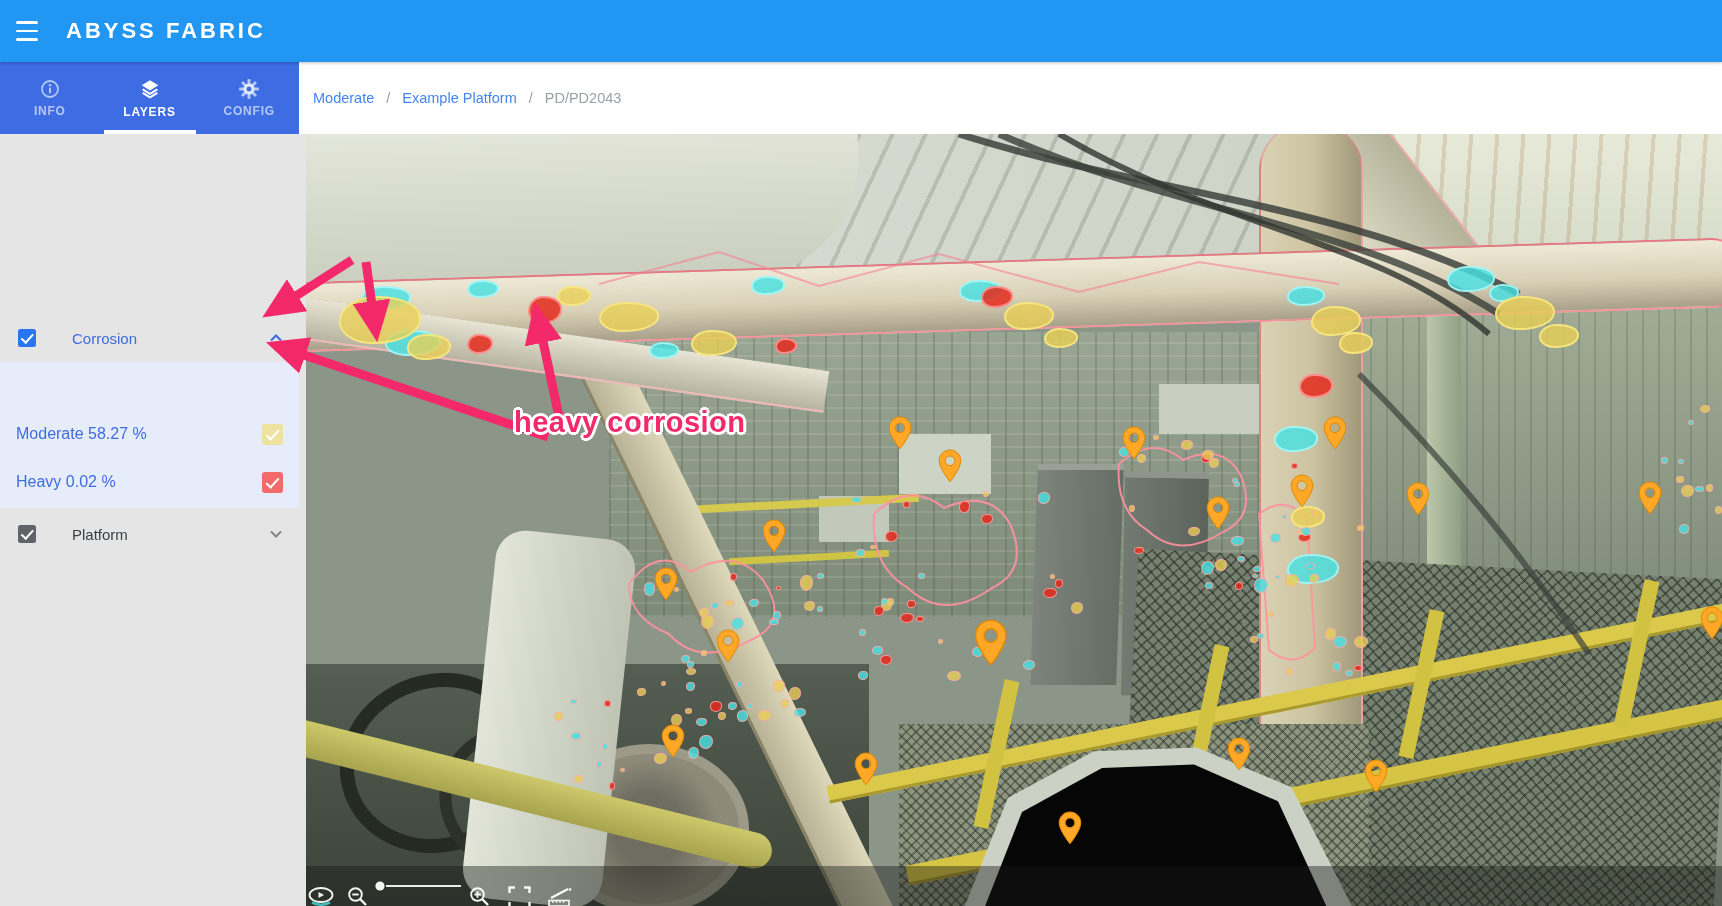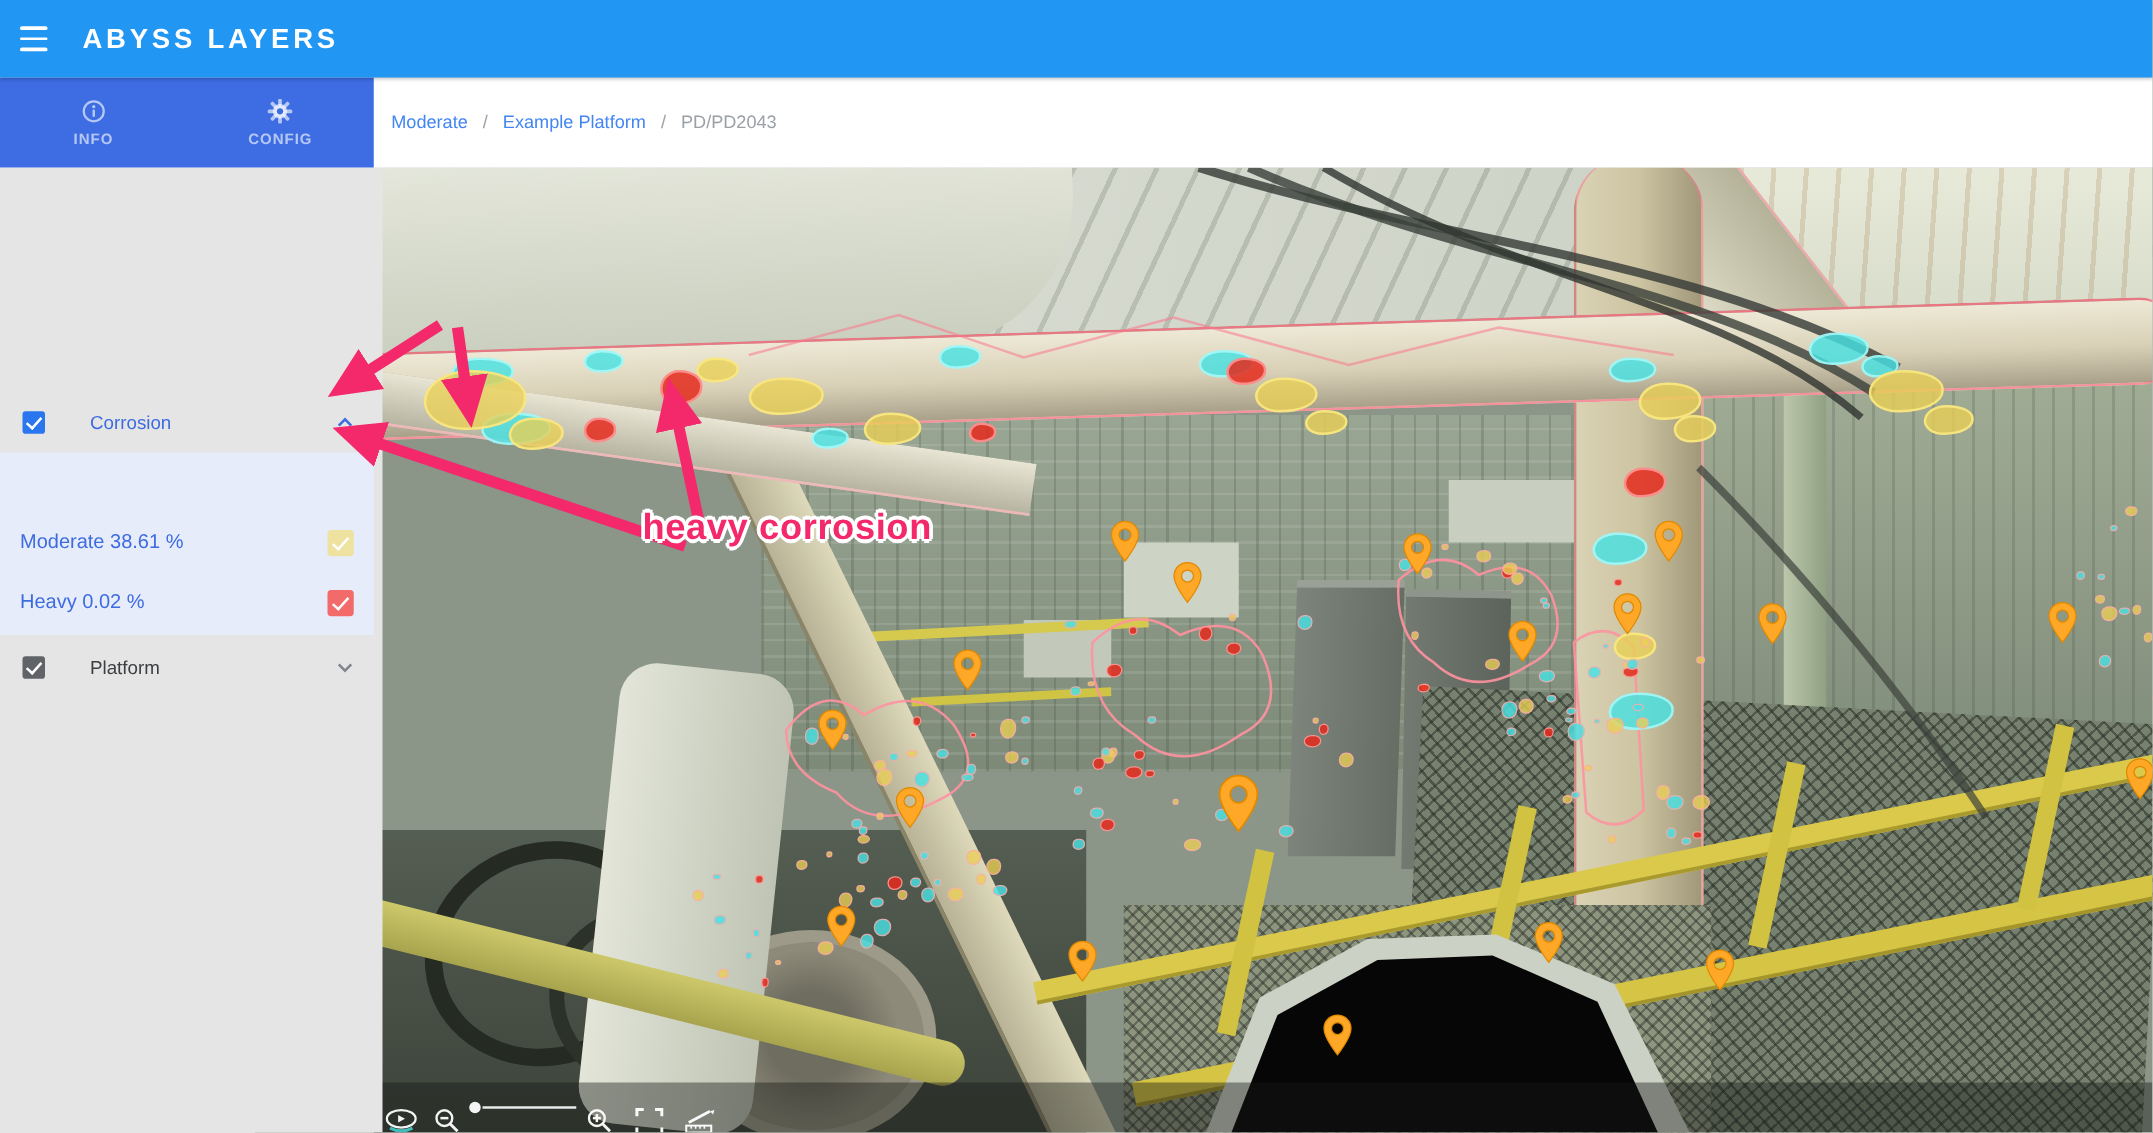--- a/index.html
+++ b/index.html
@@ -130,31 +130,40 @@
 </style>
 </head>
 <body>
 
 <div class="topbar">
   <div class="hamburger">
     <div></div>
       <div></div>
       <div></div>
   </div>
-  <div class="logo">ABYSS LAYERS</div>
+  <div class="logo">ABYSS FABRIC</div>
 </div>
 
 <div class="tabbar">
   <div class="tab">
     <svg width="20" height="20" viewBox="0 0 20 20">
       <circle cx="10" cy="10" r="8" fill="none" stroke="currentColor" stroke-width="1.8"></circle>
       <circle cx="10" cy="6.3" r="1.3" fill="currentColor"></circle>
       <rect x="9" y="8.6" width="2" height="6" rx="1" fill="currentColor"></rect>
     </svg>
     <span class="tlabel">INFO</span>
+  </div>
+  <div class="tab active">
+    <svg width="22" height="22" viewBox="0 0 24 24">
+      <path d="M12 2.5 21 8 12 13.5 3 8 Z" fill="currentColor"></path>
+      <path d="M4 12.3 12 17.2 20 12.3" fill="none" stroke="currentColor" stroke-width="2.2"></path>
+      <path d="M4 16.3 12 21.2 20 16.3" fill="none" stroke="currentColor" stroke-width="2.2"></path>
+    </svg>
+    <span class="tlabel">LAYERS</span>
+    <div class="underline"></div>
   </div>
   <div class="tab">
     <svg width="20" height="20" viewBox="0 0 20 20">
       <g fill="currentColor">
         <rect x="8.5" y="0" width="3" height="20" rx="1.2"></rect>
         <rect x="8.5" y="0" width="3" height="20" rx="1.2" transform="rotate(45 10 10)"></rect>
         <rect x="8.5" y="0" width="3" height="20" rx="1.2" transform="rotate(90 10 10)"></rect>
         <rect x="8.5" y="0" width="3" height="20" rx="1.2" transform="rotate(135 10 10)"></rect>
         <circle cx="10" cy="10" r="5.8"></circle>
       </g>
@@ -177,21 +186,21 @@
     <span class="cb cb18" style="background:#2a76ee;margin-left:18px;"></span>
     <span class="llabel blue" style="margin-left:36px;">Corrosion</span>
     <span class="chev">
       <svg width="14" height="10" viewBox="0 0 14 10">
           <path d="M2 7.5 7 2.5 12 7.5" fill="none" stroke="#3d6ce0" stroke-width="2"></path>
         </svg>
     </span>
   </div>
   <div class="subband">
     <div class="subrow" style="top:48px;">
-      <span class="llabel blue">Moderate 38.61 %</span>
+      <span class="llabel blue">Moderate 58.27 %</span>
       <span class="cb cb21" style="background:#ede2a0;"></span>
     </div>
     <div class="subrow" style="top:96px;">
       <span class="llabel blue">Heavy 0.02 %</span>
       <span class="cb cb21" style="background:#f26a6a;"></span>
     </div>
   </div>
   <div class="lrow" style="top:376px;">
     <span class="cb cb18" style="background:#606468;margin-left:18px;"></span>
     <span class="llabel" style="margin-left:36px;color:#3c4043;">Platform</span>

